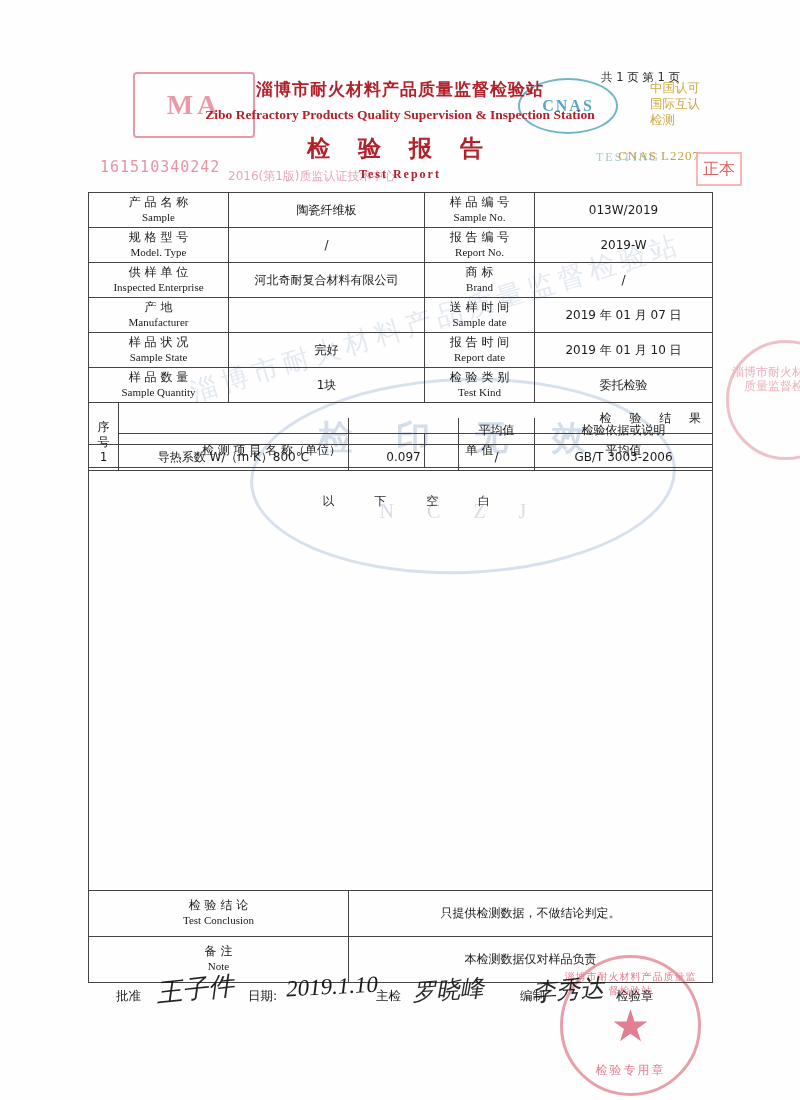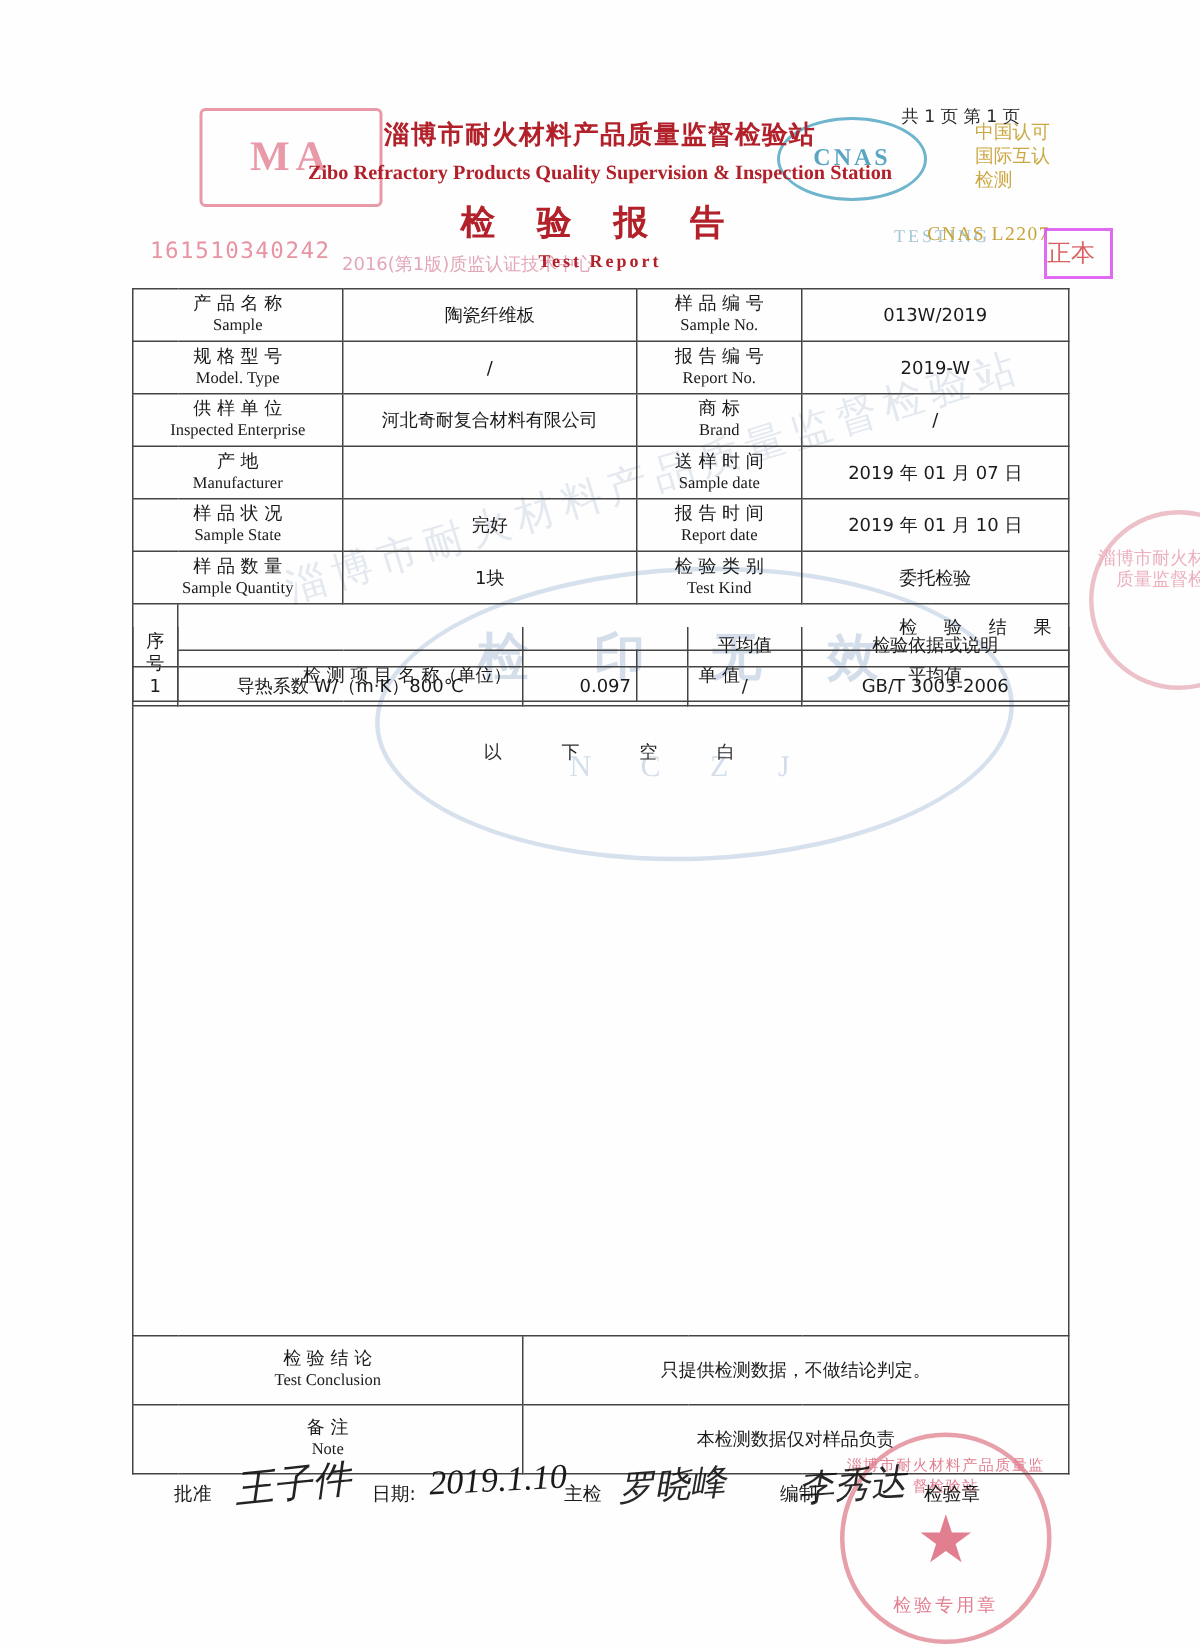--- a/index.html
+++ b/index.html
@@ -146,24 +146,24 @@
     color: #8fb9c9;
     font-size: 12px;
     letter-spacing: 2px;
     opacity: .8;
   }
   .red-box {
     right: 58px;
     top: 152px;
     width: 42px;
     height: 30px;
-    border: 2px solid #d946ef;
+    border: 2px solid #fca5a5;
     color: #d03a3a;
     font-size: 16px;
-    text-align: left;
+    text-align: center;
     line-height: 30px;
     opacity: .8;
     font-family: "DejaVu Sans", sans-serif;
   }
 
   .wm-oval {
     left: 250px;
     top: 378px;
     width: 420px;
     height: 190px;

